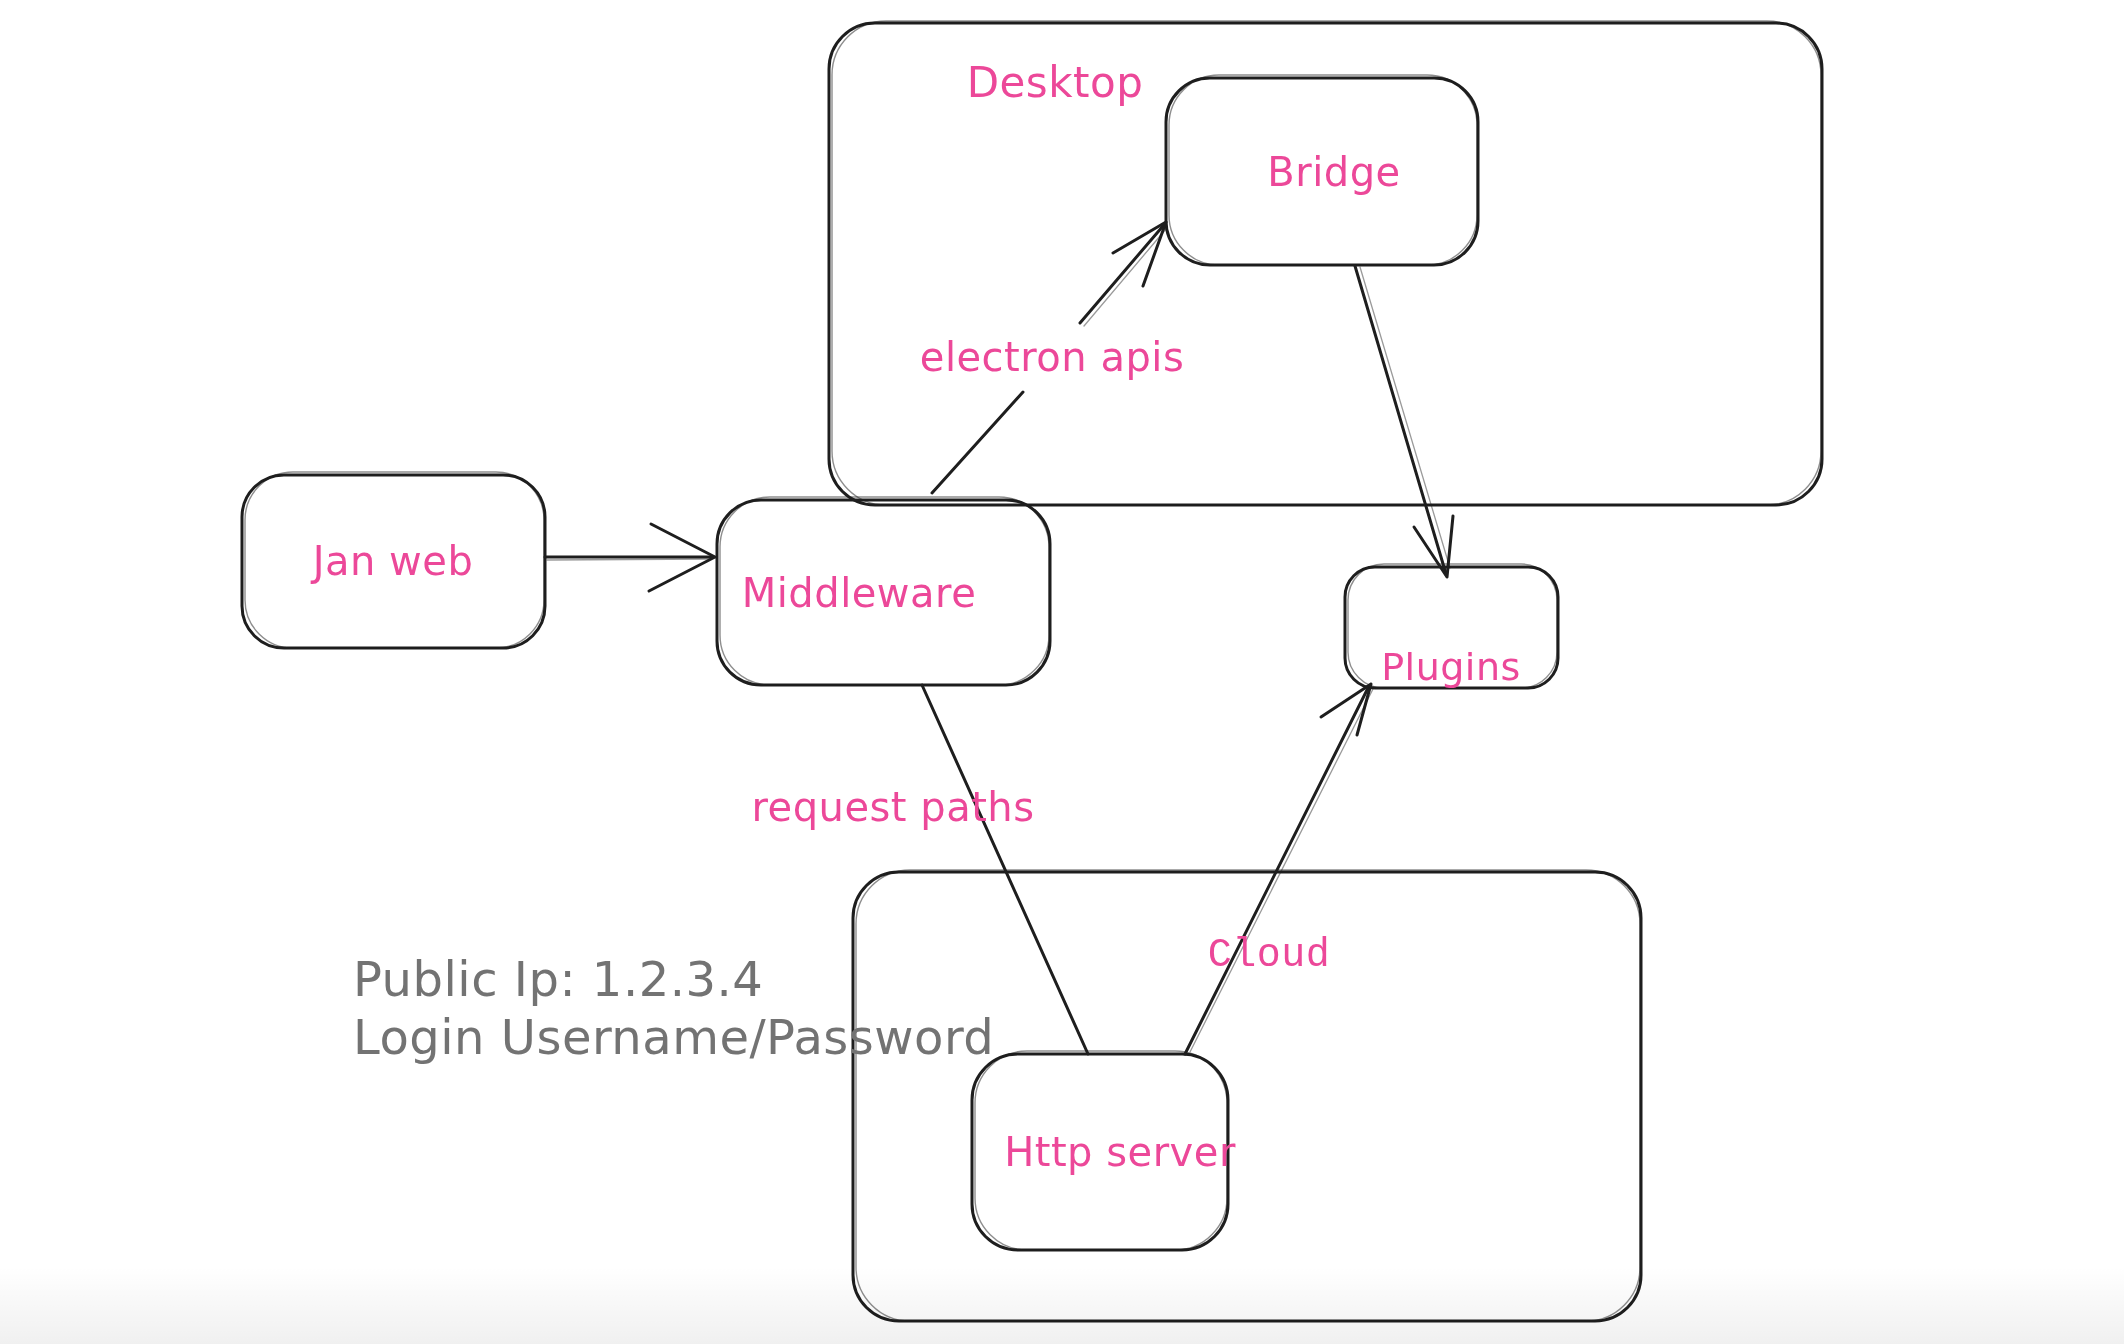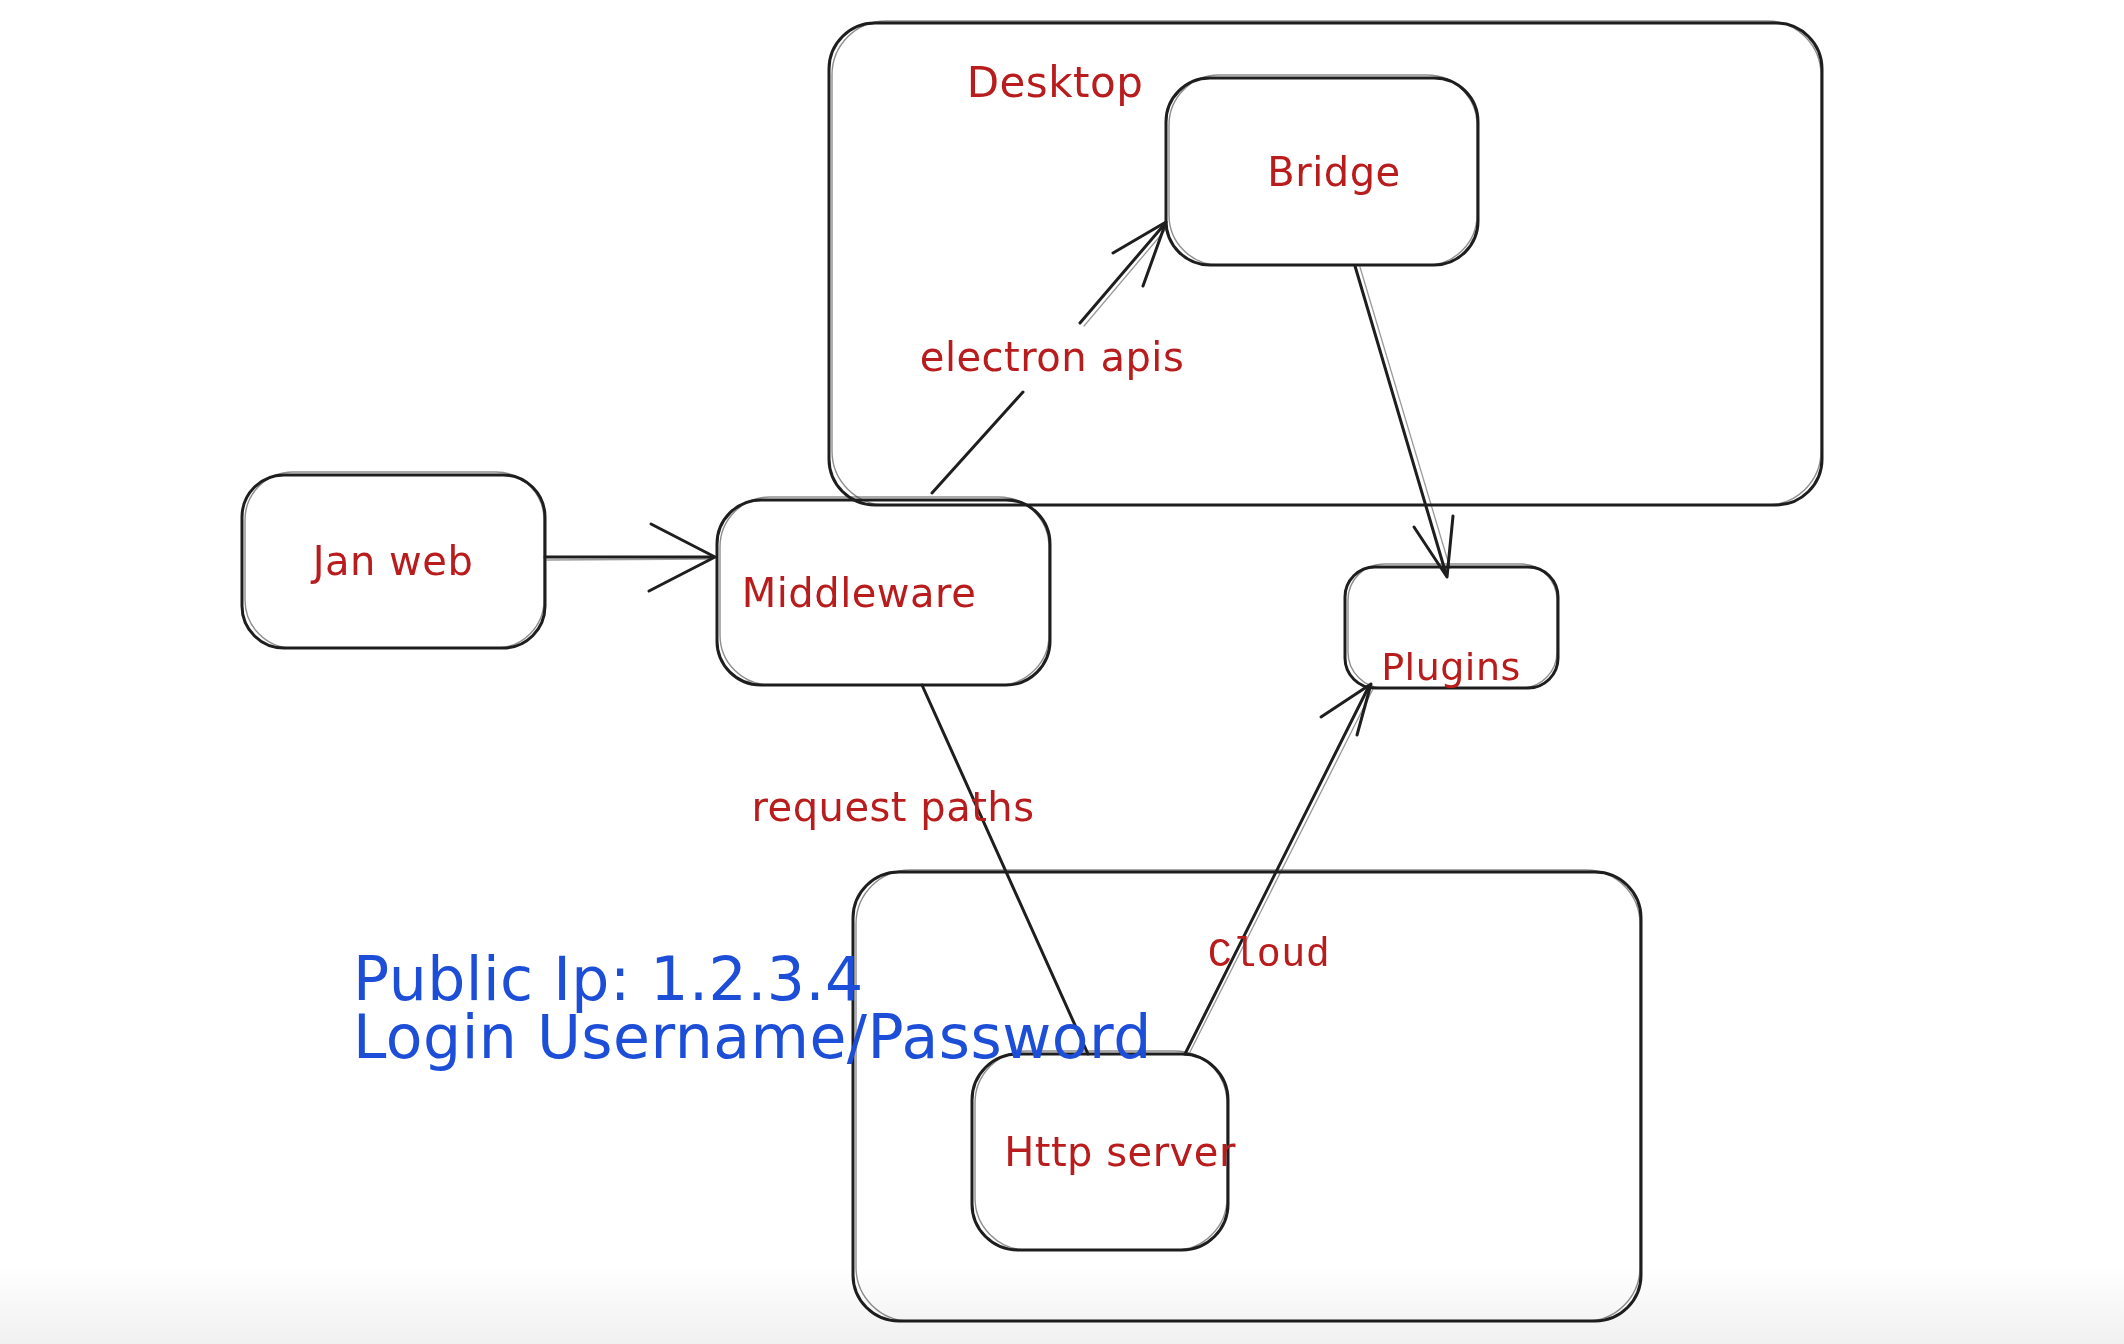--- a/index.html
+++ b/index.html
@@ -13,36 +13,36 @@
   }
   #shapes{position:absolute;left:0;top:0;width:100%;height:100%;}
   .shape{fill:none;stroke:#1e1e1e;stroke-width:3;stroke-linecap:round;stroke-linejoin:round;}
   .ghost{stroke-width:1.4;stroke-opacity:.5;}
   .edge{fill:none;stroke:#1e1e1e;stroke-width:3;stroke-linecap:round;}
   .edge-ghost{fill:none;stroke:#1e1e1e;stroke-width:1.3;stroke-opacity:.45;stroke-linecap:round;}
   .lbl{
     position:absolute;
     transform:translate(-50%,-50%);
     white-space:nowrap;
-    color:#b91c1c;
+    color:#ec4899;
     letter-spacing:.5px;
   }
   .lbl-desktop{left:1055px;top:82px;font-size:42px;}
   .lbl-cloud{left:1269px;top:955px;font-size:40px;font-family:Liberation Mono, monospace;}
   .lbl-janweb{left:393px;top:561px;font-size:40px;}
   .lbl-middleware{left:859px;top:593px;font-size:40px;}
   .lbl-bridge{left:1322px;top:172px;font-size:40px;margin-left:12px;}
   .lbl-plugins{left:1451px;top:628px;font-size:38px;margin-top:39px;}
   .lbl-http{left:1084px;top:1152px;font-size:40px;margin-left:36px;}
   .lbl-electron{left:1052px;top:357px;font-size:40px;}
   .lbl-request{left:893px;top:807px;font-size:40px;}
   .note{
     position:absolute;left:353px;top:950px;
-    font-size:60px;line-height:58px;
-    white-space:nowrap;color:#1d4ed8;letter-spacing:.5px;
+    font-size:48px;line-height:58px;
+    white-space:nowrap;color:#737373;letter-spacing:.5px;
   }
   .bottom-fade{
     position:absolute;left:0;bottom:0;width:100%;height:78px;
     background:linear-gradient(to bottom, rgba(0,0,0,0) 0%, rgba(0,0,0,0.06) 100%);
     pointer-events:none;
   }
 </style>
 </head>
 <body>
 

